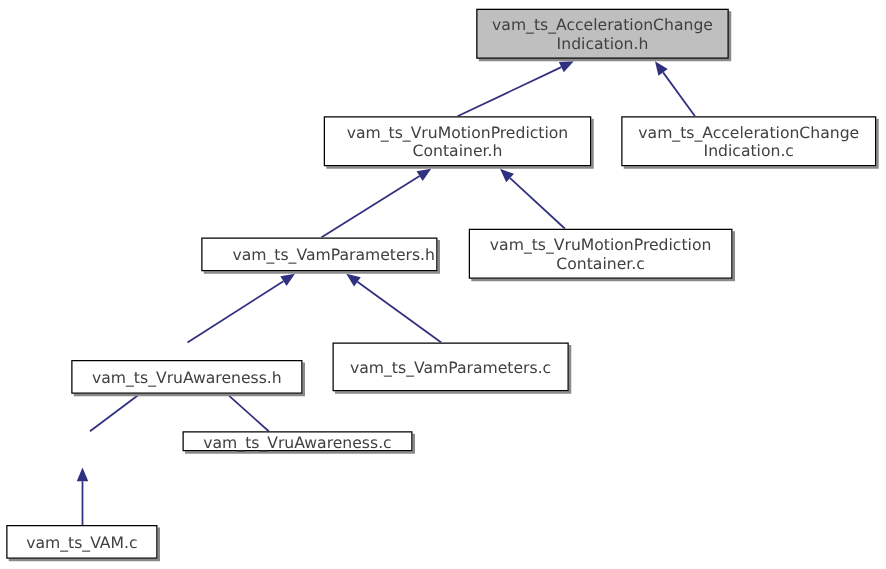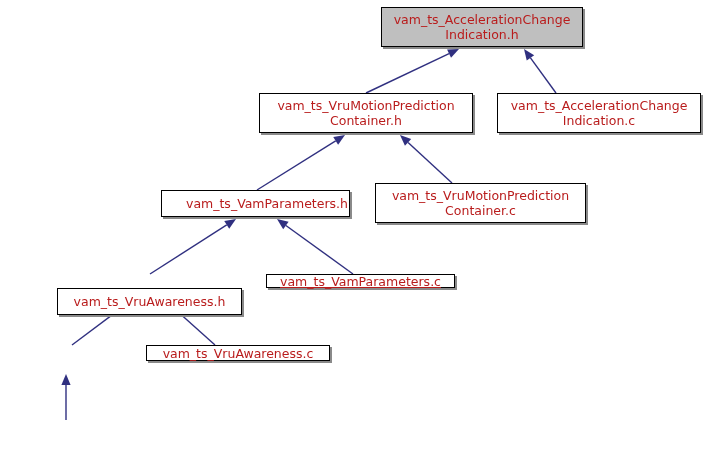--- a/index.html
+++ b/index.html
@@ -26,21 +26,21 @@
   .node {
     position: absolute;
     box-sizing: border-box;
     border: 1px solid #000000;
     background: #ffffff;
     box-shadow: 2px 2px 0 0 #8a8a8a;
     display: flex;
     align-items: center;
     justify-content: center;
     text-align: center;
-    color: #b91c1c;
+    color: #404040;
     font-size: 12.5px;
     line-height: 15px;
     letter-spacing: 0px;
     white-space: pre-line;
     z-index: 2;
   }
   .node.highlight {
     background: #bfbfbf;
   }
 </style>
@@ -89,15 +89,16 @@
 <div class="node highlight" style="left: 381px; top: 7px; width: 202px; height: 40px; border-color: rgb(0, 0, 0); background: rgb(191, 191, 191);"><span>vam_ts_AccelerationChange
 Indication.h</span></div>
     <div class="node" style="left: 259px; top: 93px; width: 214px; height: 40px; border-color: rgb(0, 0, 0); background: rgb(255, 255, 255);"><span>vam_ts_VruMotionPrediction
 Container.h</span></div>
     <div class="node" style="left: 497px; top: 93px; width: 204px; height: 40px; border-color: rgb(0, 0, 0); background: rgb(255, 255, 255);"><span>vam_ts_AccelerationChange
 Indication.c</span></div>
     <div class="node" style="left: 161px; top: 190px; width: 189px; height: 27px; border-color: rgb(0, 0, 0); background: rgb(255, 255, 255); padding-left: 23px;"><span>vam_ts_VamParameters.h</span></div>
     <div class="node" style="left: 375px; top: 183px; width: 211px; height: 40px; border-color: rgb(0, 0, 0); background: rgb(255, 255, 255);"><span>vam_ts_VruMotionPrediction
 Container.c</span></div>
     <div class="node" style="left: 57px; top: 288px; width: 185px; height: 27px; border-color: rgb(0, 0, 0); background: rgb(255, 255, 255);"><span>vam_ts_VruAwareness.h</span></div>
-    <div class="node" style="left: 266px; top: 274px; width: 189px; height: 14px; border-color: rgb(0, 0, 0); background: rgb(255, 255, 255); text-decoration: underline;"><span>vam_ts_VamParameters.c</span></div>
+    <div class="node" style="left: 266px; top: 274px; width: 189px; height: 39px; border-color: rgb(0, 0, 0); background: rgb(255, 255, 255);"><span>vam_ts_VamParameters.c</span></div>
     <div class="node" style="left: 146px; top: 345px; width: 184px; height: 16px; border-color: rgb(0, 0, 0); background: rgb(255, 255, 255);"><span>vam_ts_VruAwareness.c</span></div>
+    <div class="node" style="left: 5px; top: 420px; width: 121px; height: 27px; border-color: rgb(0, 0, 0); background: rgb(255, 255, 255);"><span>vam_ts_VAM.c</span></div>
   </div>
 
 </body></html>

